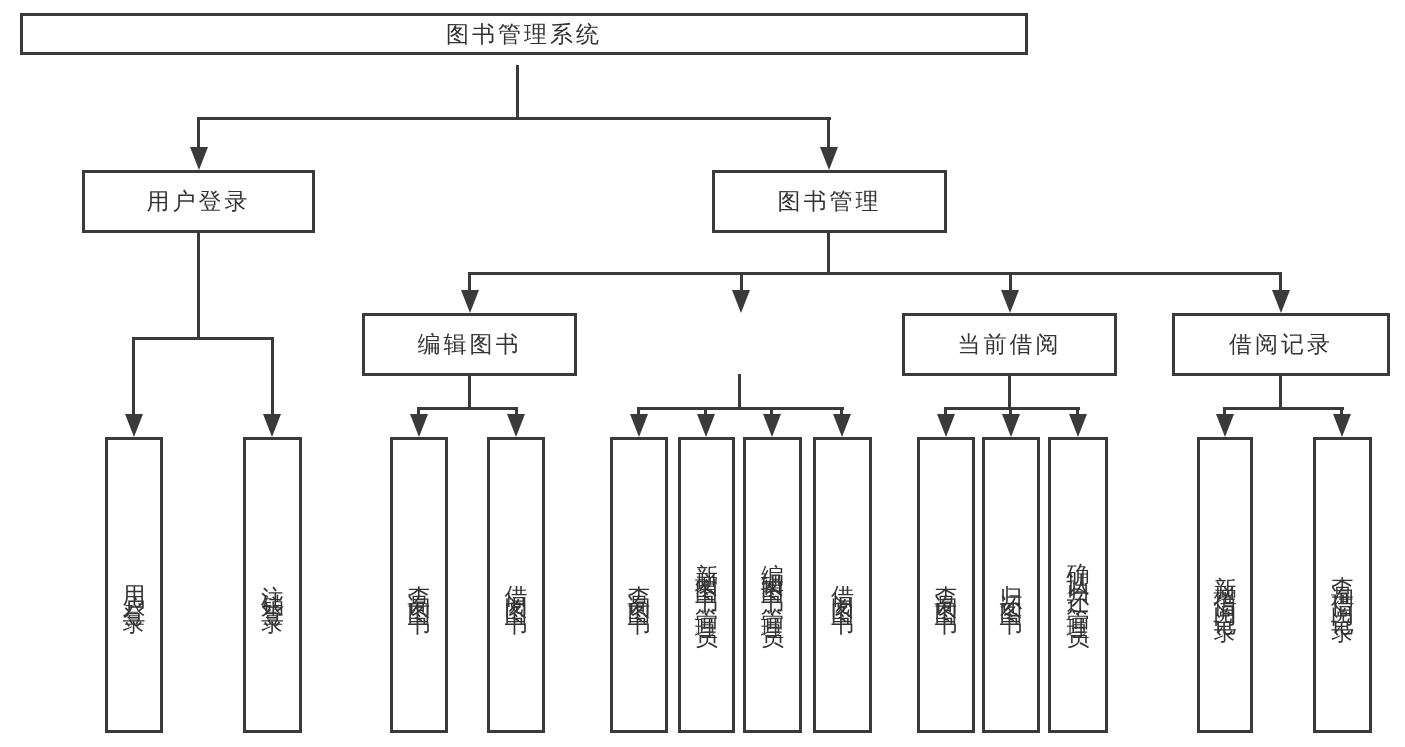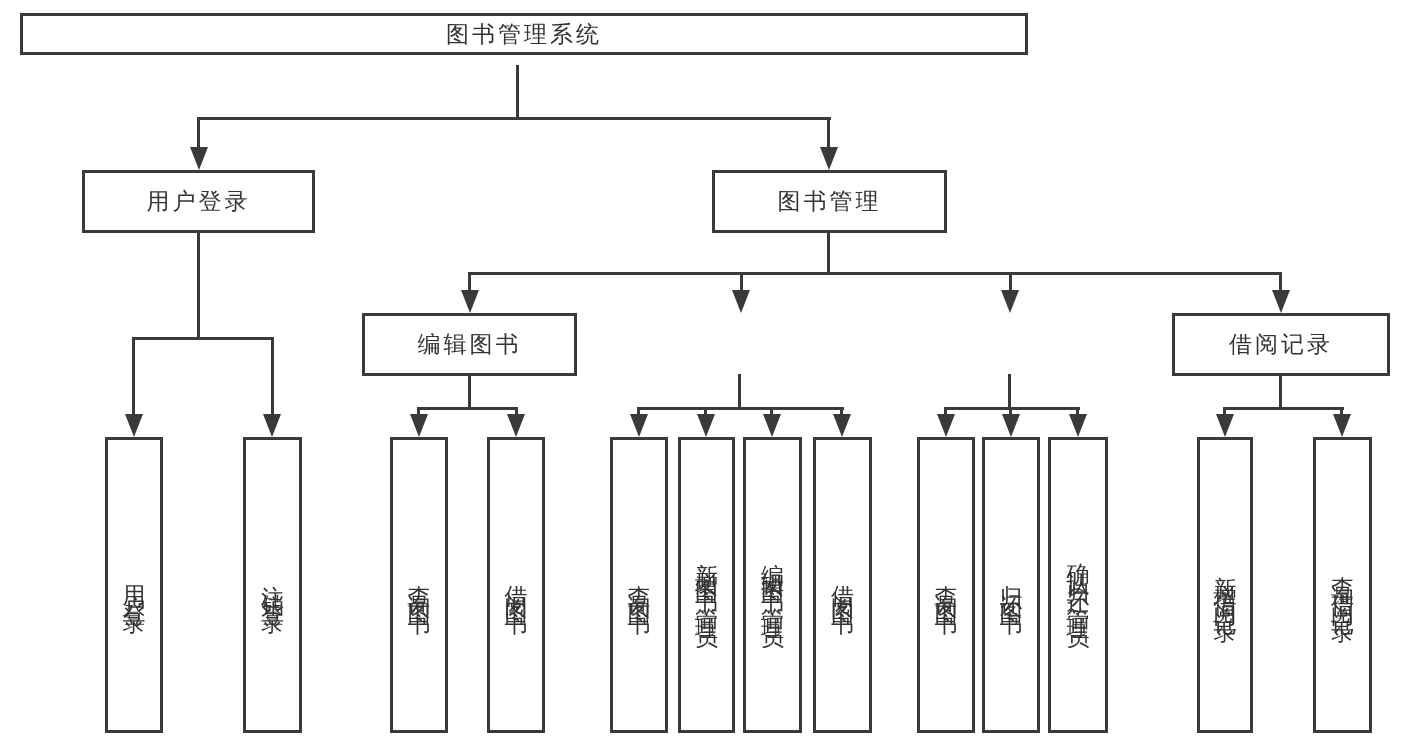--- a/index.html
+++ b/index.html
@@ -51,20 +51,23 @@
 
   <div class="node" style="left:712px;top:170px;width:235px;height:63px">
     <span class="htext">图书管理</span>
   </div>
 
   <div class="node" style="left:362px;top:313px;width:215px;height:63px">
     <span class="htext">编辑图书</span>
   </div>
 
 
+  <div class="node" style="left:902px;top:313px;width:215px;height:63px">
+    <span class="htext">当前借阅</span>
+  </div>
 
   <div class="node" style="left:1172px;top:313px;width:218px;height:63px">
     <span class="htext">借阅记录</span>
   </div>
 
   <div class="node" style="left:105px;top:437px;width:58px;height:296px">
     <span class="vtext">用户登录</span>
   </div>
 
   <div class="node" style="left:243px;top:437px;width:59px;height:296px">

